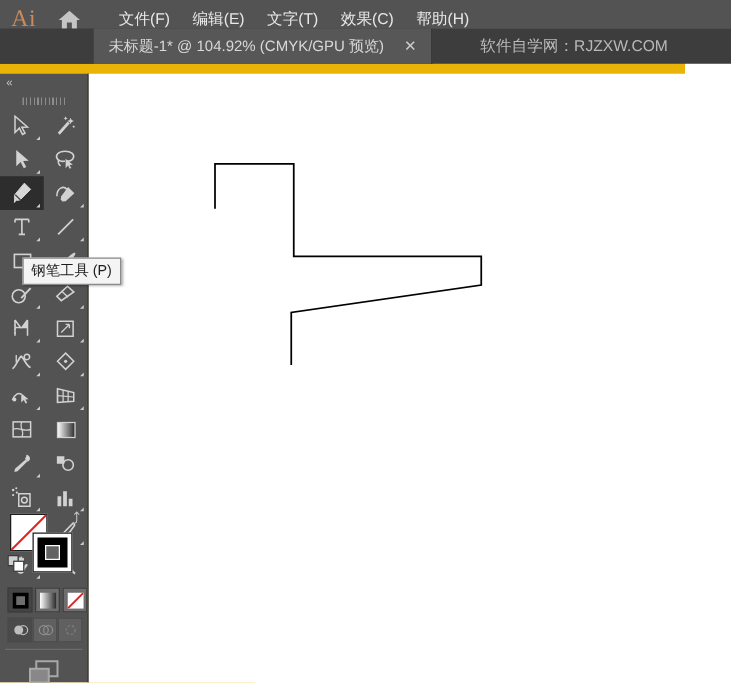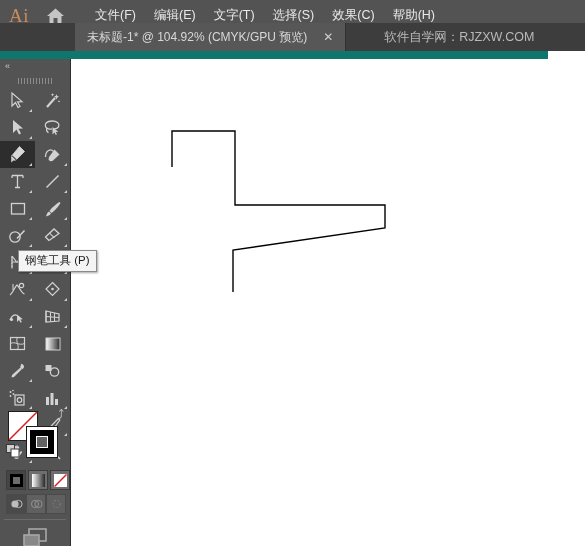--- a/index.html
+++ b/index.html
@@ -11,21 +11,21 @@
     width: 585px;
     height: 546px;
     overflow: hidden;
     font-family: "Liberation Sans", "DejaVu Sans", sans-serif;
     -webkit-font-smoothing: antialiased;
   }
   #app {
     position: relative;
     width: 548px;
     height: 546px;
-    background: #0f766e;
+    background: #eab308;
   }
 
   
   #menubar {
     position: absolute;
     left: 0; top: 0;
     width: 585px; height: 31px;
     background: #535353;
     display: flex;
     align-items: center;
@@ -155,21 +155,20 @@
     position: absolute;
     left: 18px; top: 147px;
     background: #f4f4f4;
     border: 1px solid #8a8a8a;
     color: #1c1c1c;
     font-size: 11.5px;
     padding: 2px 6px 3px 6px;
     white-space: nowrap;
     box-shadow: 1px 1px 2px rgba(0,0,0,0.35);
     z-index: 40;
-    margin-top: 44px;
   }
 
   
   #color-controls {
     position: absolute;
     left: 0; top: 347px;
     width: 70px;
   }
   #fillstroke {
     position: relative;
@@ -289,21 +288,20 @@
     <div id="ai-logo">Ai</div>
     <div id="home-btn">
       <svg width="19" height="17" viewBox="0 0 19 17" aria-hidden="true">
         <path d="M9.5 1.5 L18 9 L15.5 9 L15.5 16 L11.5 16 L11.5 11 L7.5 11 L7.5 16 L3.5 16 L3.5 9 L1 9 Z" fill="#c5c5c5"></path>
       </svg>
     </div>
     <div id="menu-items">
       <div class="menu-item">文件(F)</div>
       <div class="menu-item">编辑(E)</div>
       <div class="menu-item">文字(T)</div>
-      <div class="menu-item">选择(S)</div>
       <div class="menu-item">效果(C)</div>
       <div class="menu-item">帮助(H)</div>
     </div>
   </div>
 
   <div id="tabbar">
     <div id="tab-gap"></div>
     <div id="doc-tab">
       <span id="doc-tab-label">未标题-1* @ 104.92% (CMYK/GPU 预览)</span>
       <span id="doc-tab-close">✕</span>

